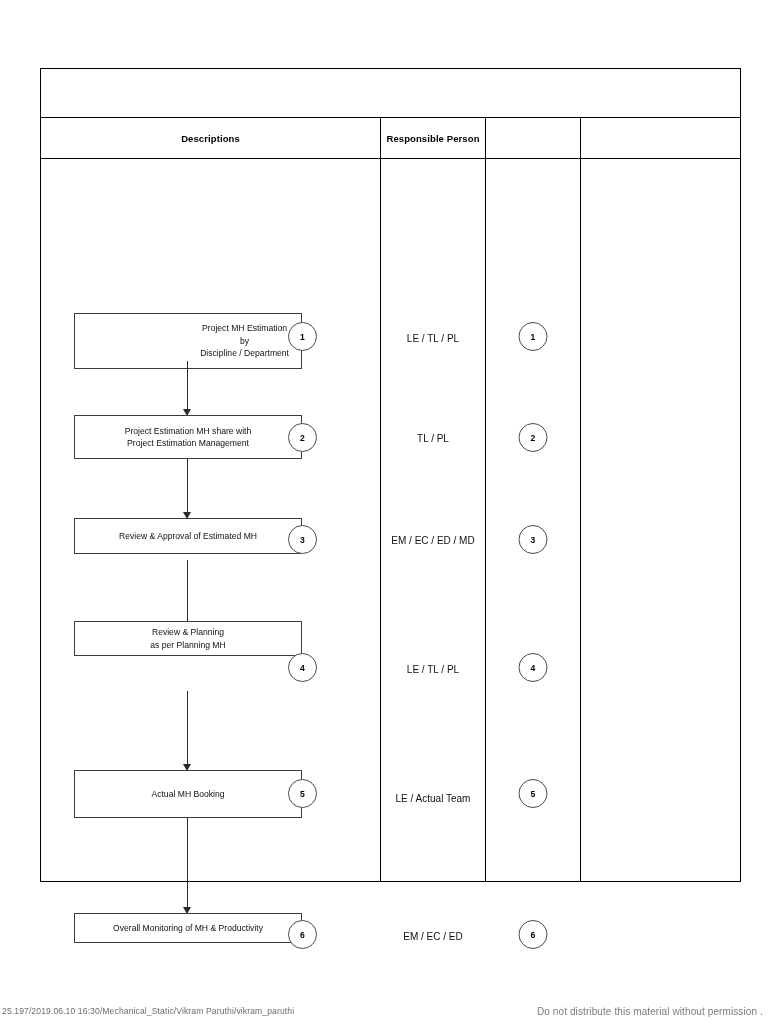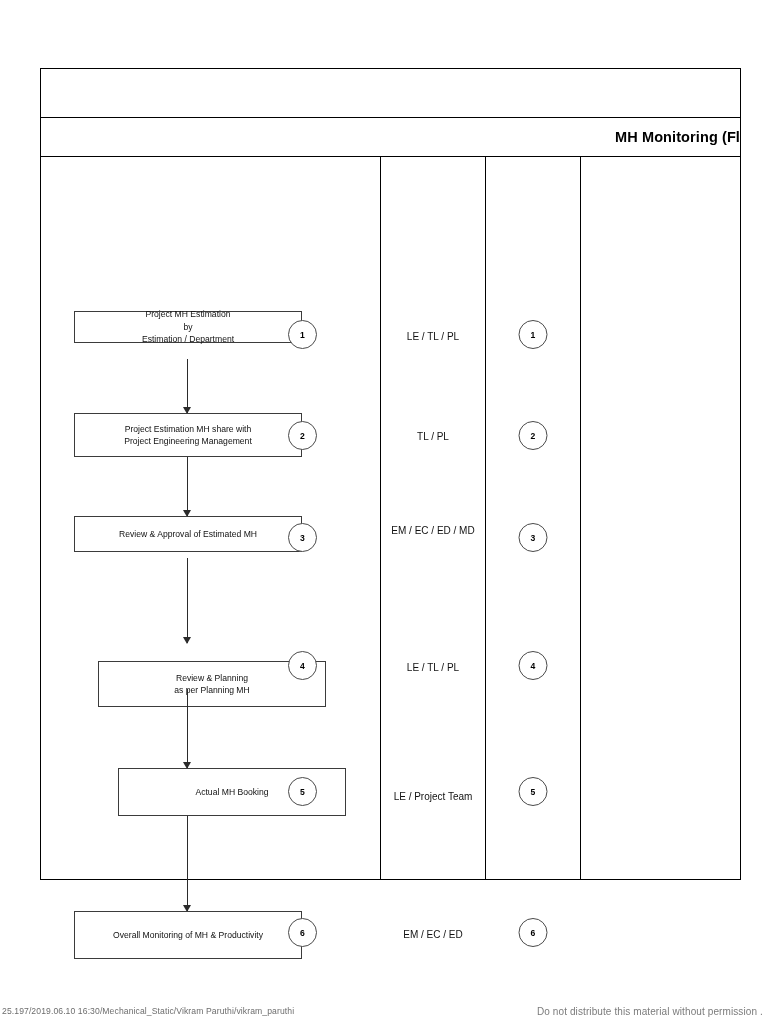--- a/index.html
+++ b/index.html
@@ -192,103 +192,106 @@
         <col class="col-resp">
         <col class="col-ref">
         <col class="col-extra">
     </colgroup>
     <tbody>
 
       <tr class="row-blank">
         <td colspan="4"></td>
       </tr>
 
-      <tr class="row-title">
-        <td colspan="4" class="title-text">MH Monitoring (Fl</td>
+
+      <tr class="row-head">
+        <td class="head-text">Descriptions</td>
+        <td class="head-text">Responsible Person</td>
+        <td class="head-text"></td>
+        <td class="head-text"></td>
       </tr>
-
 
       <tr>
 
         <td class="body-cell">
           <div id="flow-canvas">
 
-            <div class="proc-box" style="top:154px;height:32px;">
+            <div class="proc-box" style="top:154px;height:56px;justify-content:flex-end;">
               <span>
                 <span>Project MH Estimation</span>
                 <span>by</span>
-                <span>Estimation / Department</span>
+                <span>Discipline / Department</span>
               </span>
             </div>
             <div class="step-circle" style="left:247px;top:163px;">
               <span>1</span>
             </div>
             <div class="connector" style="top:202px;height:54px;"></div>
 
             <div class="proc-box" style="top:256px;height:44px;">
               <span>
                 <span>Project Estimation MH share with</span>
-                <span>Project Engineering Management</span>
+                <span>Project Estimation Management</span>
               </span>
             </div>
             <div class="step-circle" style="left:247px;top:264px;">
               <span>2</span>
             </div>
             <div class="connector" style="top:300px;height:59px;"></div>
 
             <div class="proc-box" style="top:359px;height:36px;">
               <span>
                 <span>Review &amp; Approval of Estimated MH</span>
               </span>
             </div>
             <div class="step-circle" style="left:247px;top:366px;">
               <span>3</span>
             </div>
             <div class="connector" style="top:401px;height:85px;"></div>
 
-            <div class="proc-box" style="top:504px;height:46px;margin-left:24px;">
+            <div class="proc-box" style="top:462px;height:35px;">
               <span>
                 <span>Review &amp; Planning</span>
                 <span>as per Planning MH</span>
               </span>
             </div>
             <div class="step-circle" style="left:247px;top:494px;">
               <span>4</span>
             </div>
             <div class="connector" style="top:532px;height:79px;"></div>
 
-            <div class="proc-box" style="top:611px;height:48px;margin-left:44px;">
+            <div class="proc-box" style="top:611px;height:48px;">
               <span>
                 <span>Actual MH Booking</span>
               </span>
             </div>
             <div class="step-circle" style="left:247px;top:620px;">
               <span>5</span>
             </div>
             <div class="connector" style="top:659px;height:95px;"></div>
 
-            <div class="proc-box" style="top:754px;height:48px;">
+            <div class="proc-box" style="top:754px;height:30px;">
               <span>
                 <span>Overall Monitoring of MH &amp; Productivity</span>
               </span>
             </div>
             <div class="step-circle" style="left:247px;top:761px;">
               <span>6</span>
             </div>
 
           </div>
         </td>
 
         <td class="body-cell">
           <div class="col-canvas">
             <div class="resp-label" style="top:174px;">LE / TL / PL</div>
             <div class="resp-label" style="top:274px;">TL / PL</div>
-            <div class="resp-label" style="top:368px;">EM / EC / ED / MD</div>
+            <div class="resp-label" style="top:376px;">EM / EC / ED / MD</div>
             <div class="resp-label" style="top:505px;">LE / TL / PL</div>
-            <div class="resp-label" style="top:634px;">LE / Project Team</div>
+            <div class="resp-label" style="top:634px;">LE / Actual Team</div>
             <div class="resp-label" style="top:772px;">EM / EC / ED</div>
           </div>
         </td>
 
         <td class="body-cell">
           <div class="col-canvas">
             <div class="ref-circle" style="top:163px;">
               <span>1</span>
             </div>
             <div class="ref-circle" style="top:264px;">

